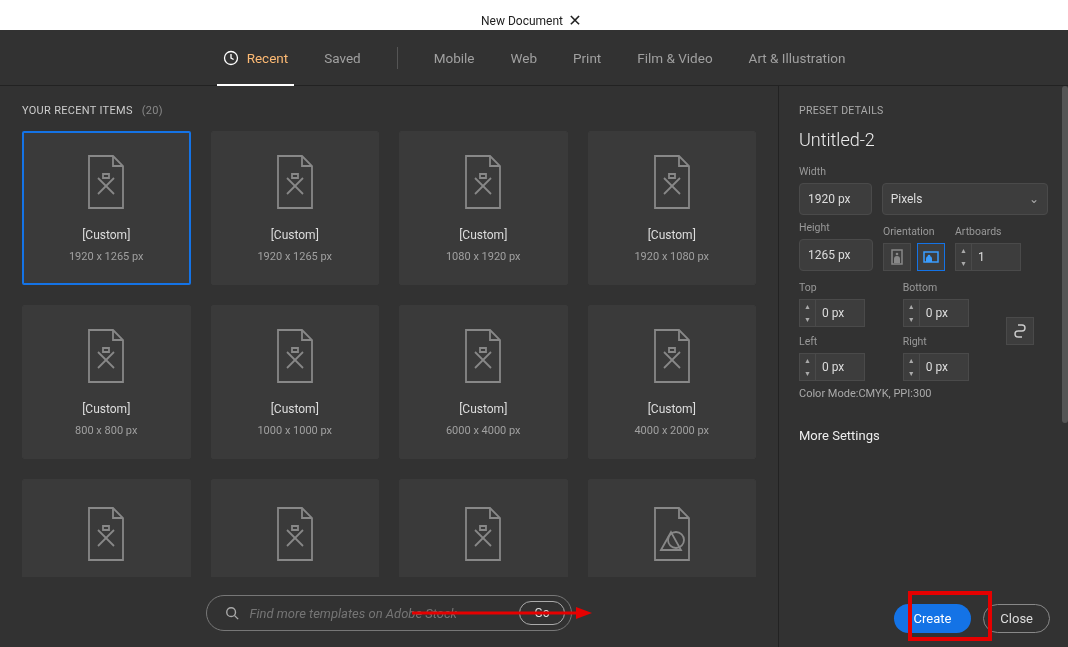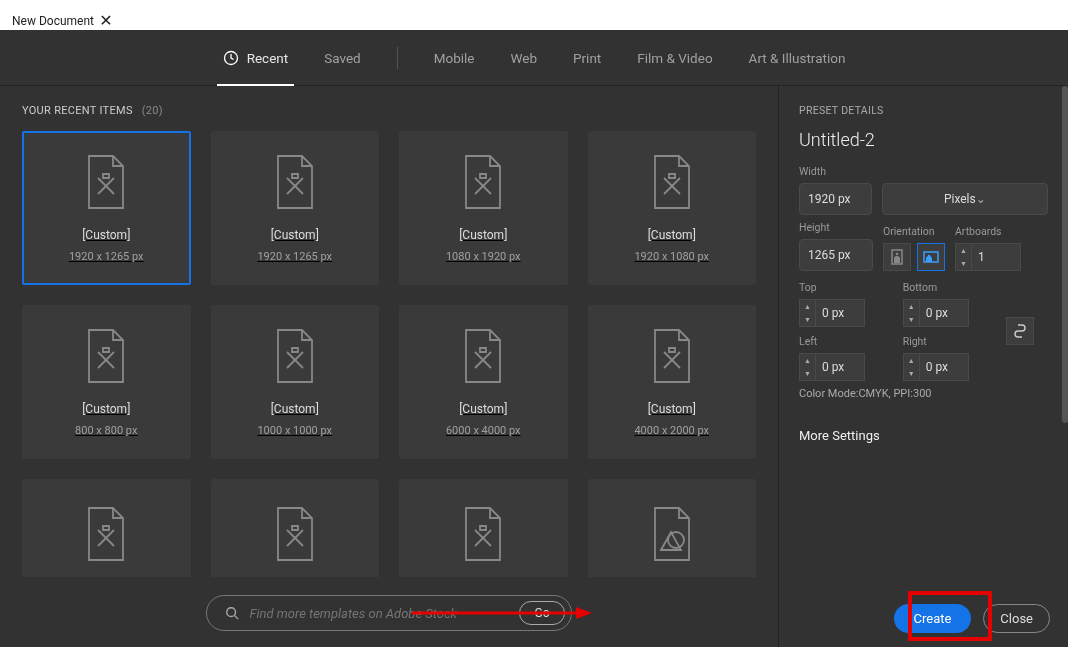--- a/index.html
+++ b/index.html
@@ -1,50 +1,50 @@
 <!DOCTYPE html>
 <html><head>
   <meta charset="utf-8">
   <style>
     * { box-sizing: border-box; margin: 0; padding: 0; font-family: -apple-system, "Segoe UI", Roboto, Arial, sans-serif; }
     body { width: 1068px; height: 647px; background: #fff; overflow: hidden; }
-    .titlebar { height: 42px; background: #fff; display: flex; align-items: center; justify-content: flex-start; padding: 0 12px; border-bottom: 1px solid #ddd; }
+    .titlebar { height: 42px; background: #fff; display: flex; align-items: center; justify-content: center; padding: 0 12px; border-bottom: 1px solid #ddd; }
     .titlebar .title { font-size: 12px; color: #222; }
     .close-x { font-size: 16px; color: #222; cursor: pointer; width: 24px; text-align: center; }
     .app { position: absolute; top: 30px; left: 0; right: 0; bottom: 0; background: #323232; display: flex; flex-direction: column; }
     .tabs { height: 56px; background: #323232; display: flex; align-items: center; justify-content: center; gap: 36px; border-bottom: 1px solid #222; }
     .tab-group { display: flex; align-items: center; gap: 36px; }
     .tab { color: #a0a0a0; font-size: 13.5px; cursor: pointer; display: flex; align-items: center; gap: 8px; height: 56px; position: relative; }
-    .tab.active { color: #e5e5e5; }
+    .tab.active { color: #fdba74; }
     .tab.active::after { content: ""; position: absolute; left: -6px; right: -6px; bottom: 0; height: 2px; background: #fff; }
     .divider { width: 1px; height: 22px; background: #555; }
     .clock-icon { width: 16px; height: 16px; }
     .main { flex: 1; display: flex; overflow: hidden; }
     .left { flex: 1; padding: 18px 22px 0 22px; position: relative; display: flex; flex-direction: column; }
     .section-label { font-size: 11px; letter-spacing: 0.3px; color: #ccc; margin-bottom: 14px; }
     .section-label .count { color: #888; margin-left: 6px; }
     .grid { display: grid; grid-template-columns: repeat(4, 1fr); gap: 20px; overflow: hidden; }
-    .preset { background: #3a3a3a; border: 1px solid #3a3a3a; border-radius: 2px; height: 154px; display: flex; flex-direction: column; align-items: center; justify-content: center; cursor: pointer; padding: 10px 6px; text-decoration: underline; }
+    .preset { background: #3a3a3a; border: 1px solid #3a3a3a; border-radius: 2px; height: 154px; display: flex; flex-direction: column; align-items: center; justify-content: center; cursor: pointer; padding: 10px 6px; }
     .preset.selected { border: 2px solid #1473e6; }
     .preset-icon { width: 46px; height: 56px; display: flex; align-items: center; justify-content: center; }
     .preset .p-title { color: #ddd; font-size: 12px; margin-top: 18px; }
     .preset .p-dims { color: #a0a0a0; font-size: 11px; margin-top: 8px; }
     .preset.tall { height: 110px; }
     .searchbar { margin: 18px 0 16px 0; display: flex; align-items: center; gap: 14px; justify-content: center; }
     .search-pill { border: 1px solid #777; border-radius: 22px; height: 36px; display: flex; align-items: center; padding: 0 6px 0 18px; gap: 10px; }
     .search-pill input { background: transparent; border: none; outline: none; color: #aaa; font-style: italic; font-size: 13px; width: 260px; }
     .go-btn { border: 1px solid #aaa; color: #ddd; border-radius: 16px; padding: 4px 14px; font-size: 12px; background: transparent; cursor: pointer; }
     .right { width: 290px; border-left: 1px solid #222; padding: 18px 20px; display: flex; flex-direction: column; color: #ccc; font-size: 12px; position: relative; }
     .right .hdr { font-size: 10.5px; color: #aaa; letter-spacing: 0.3px; margin-bottom: 12px; }
     .docname { color: #eee; font-size: 18px; font-weight: 300; margin-bottom: 14px; border-bottom: 1px solid transparent; }
     .row { display: flex; gap: 10px; align-items: flex-end; margin-bottom: 10px; }
     .field { display: flex; flex-direction: column; gap: 5px; }
     .field > label { color: #999; font-size: 10.5px; }
     .input, .select { background: #3d3d3d; border: 1px solid #4a4a4a; color: #ddd; height: 32px; padding: 0 8px; font-size: 12px; display: flex; align-items: center; border-radius: 4px; }
-    .select { justify-content: center; width: 170px; }
+    .select { justify-content: space-between; width: 170px; }
     .input.sm { width: 74px; }
     .orient { display: flex; gap: 6px; }
     .orient .box { width: 28px; height: 28px; background: #3d3d3d; border: 1px solid #4a4a4a; display: flex; align-items: center; justify-content: center; cursor: pointer; }
     .orient .box.active { border: 1px solid #1473e6; }
     .stepper { display: flex; }
     .stepper .spin { width: 16px; display: flex; flex-direction: column; background: #3d3d3d; border: 1px solid #4a4a4a; border-right: none; }
     .stepper .spin div { flex:1; display:flex; align-items:center; justify-content:center; font-size:7px; color:#aaa; }
     .stepper input { width: 50px; background: #3d3d3d; border: 1px solid #4a4a4a; color:#ddd; height:28px; padding:0 6px; font-size:12px; }
     .bleed-grid { display: grid; grid-template-columns: auto auto auto; gap: 8px 24px; align-items:end; }
     .link-btn { width: 28px; height: 28px; background:#3d3d3d; border:1px solid #4a4a4a; display:flex; align-items:center; justify-content:center; align-self:center; grid-row: span 2; cursor:pointer; }

